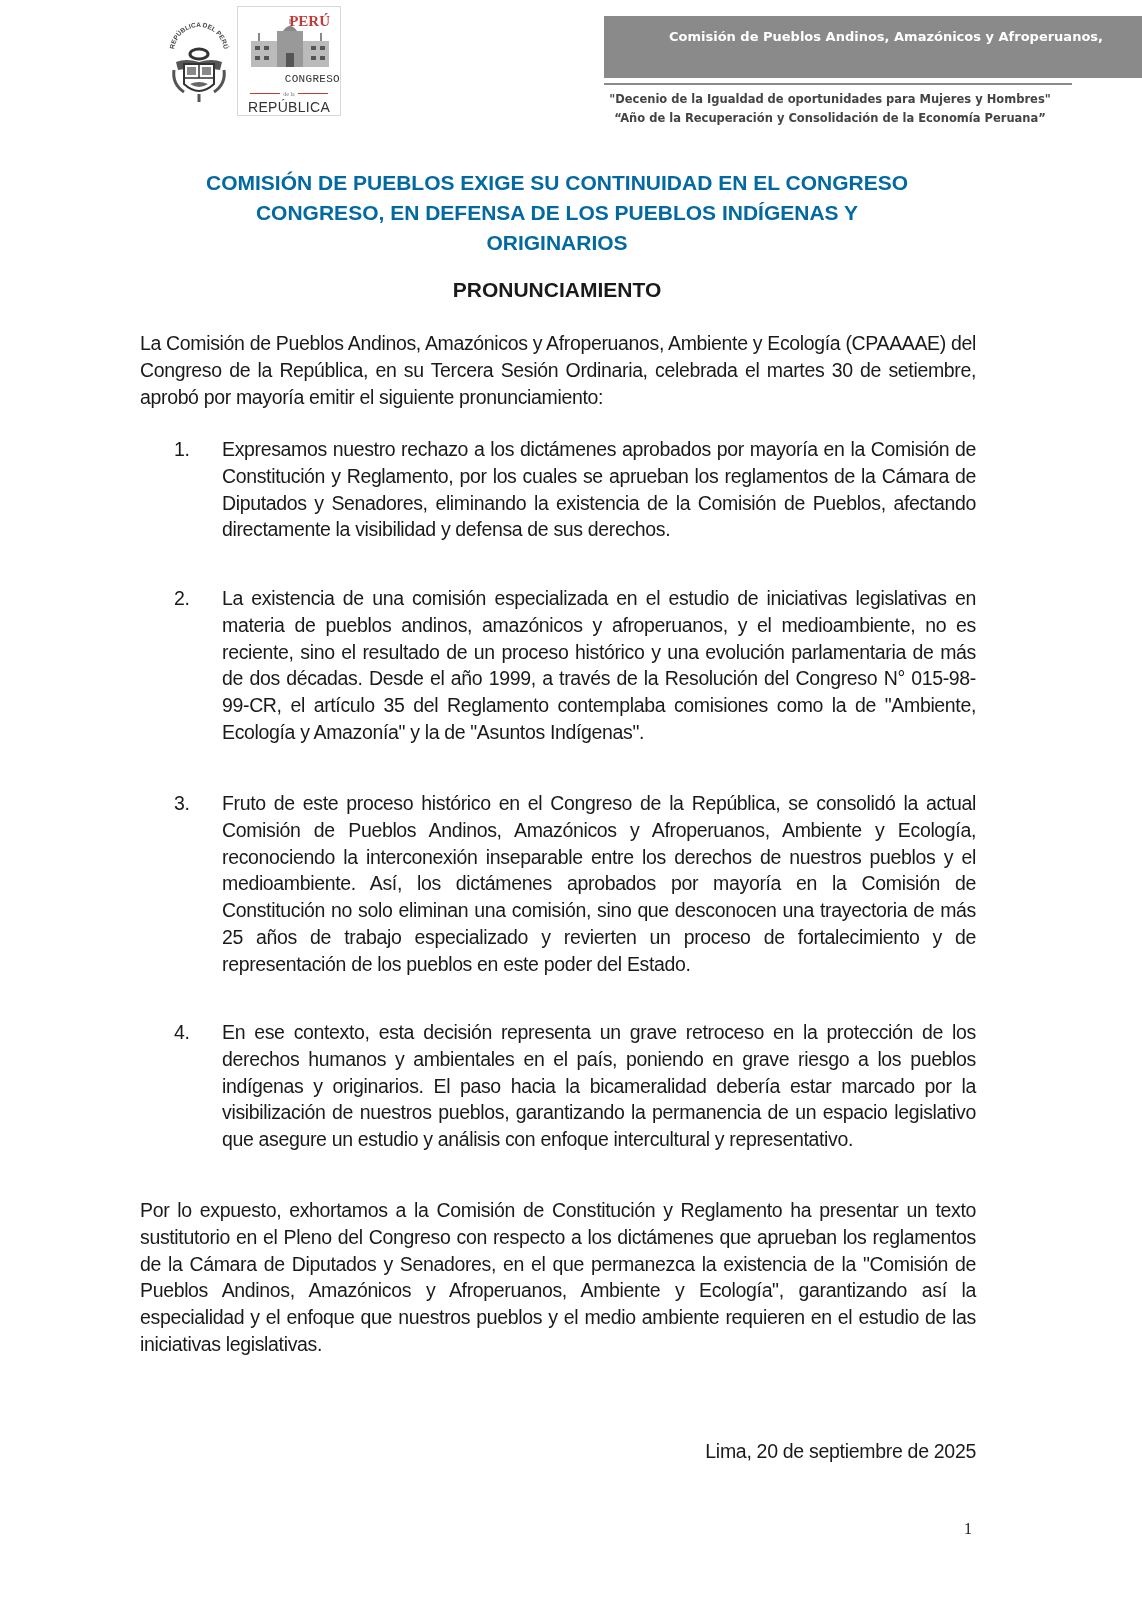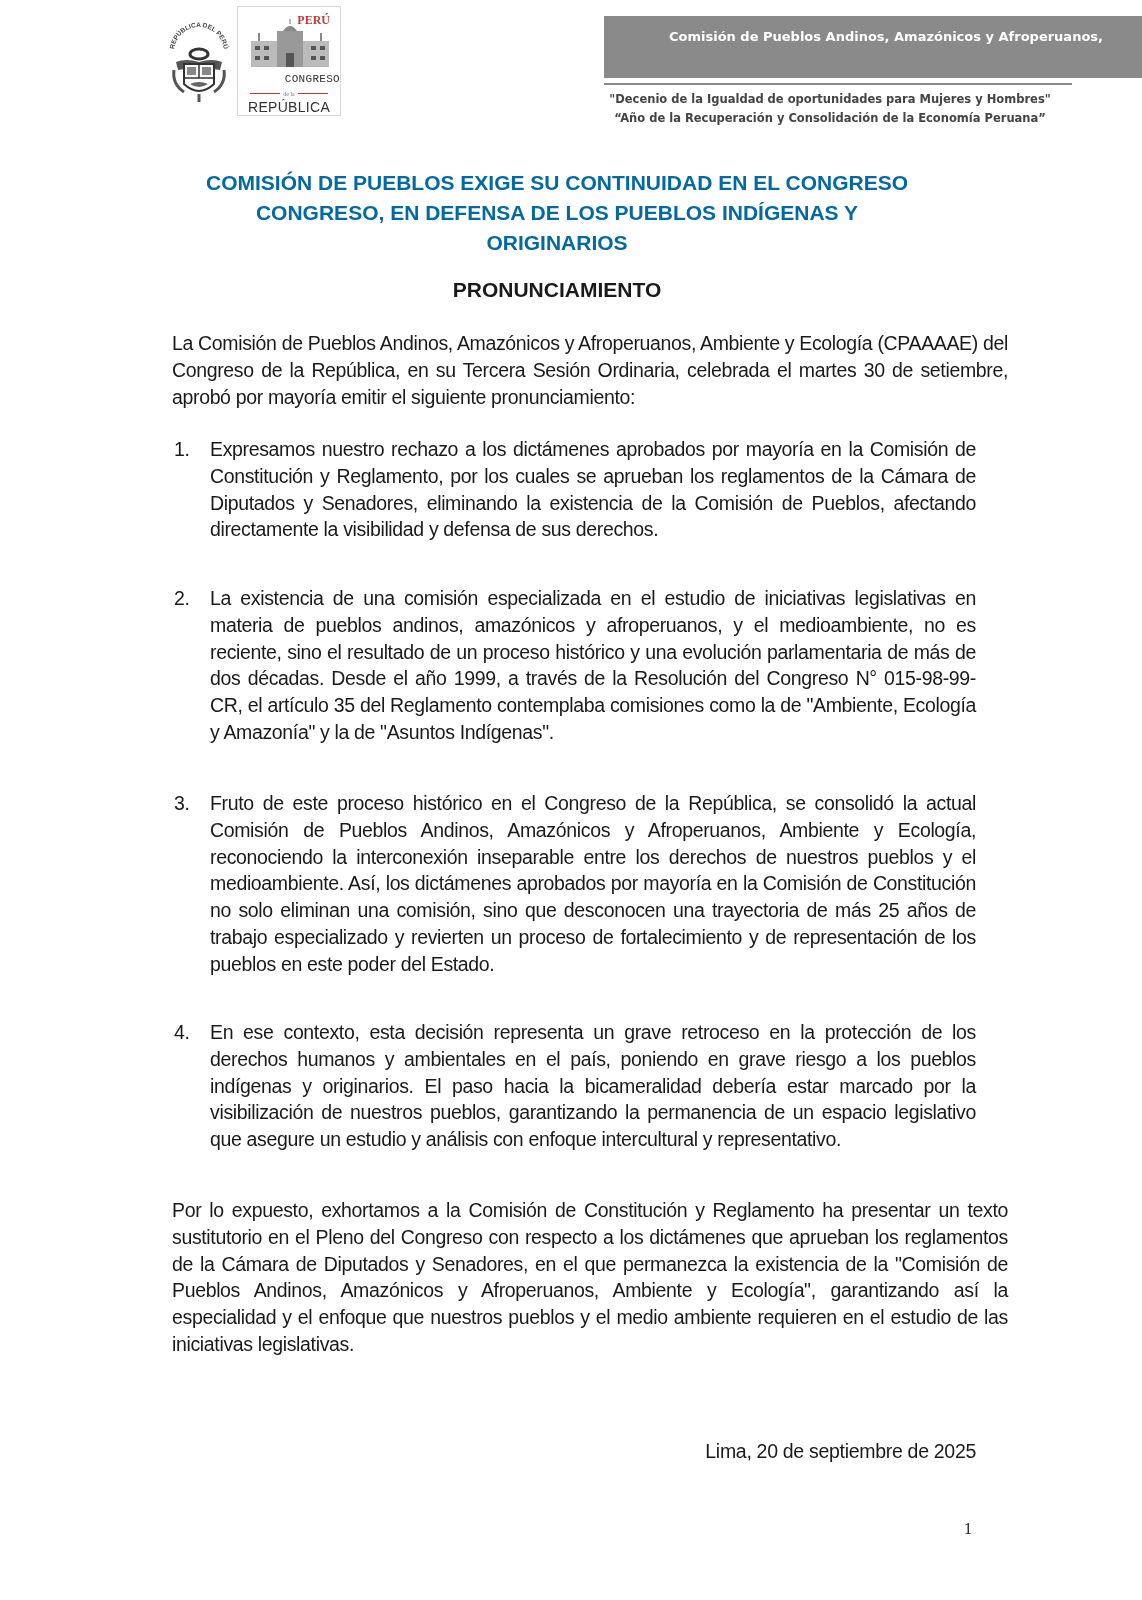--- a/index.html
+++ b/index.html
@@ -7,21 +7,21 @@
     width: 1142px; height: 1600px; position: relative; overflow: hidden;
     font-family: "Liberation Sans", sans-serif; color: #1a1a1a;
   }
   
   .coat { position: absolute; left: 166px; top: 22px; width: 66px; height: 82px; }
   .coat svg { width: 100%; height: 100%; }
   .congreso-logo {
     position: absolute; left: 237px; top: 6px; width: 104px; height: 110px;
     border: 1px solid #d8d8d8; box-sizing: border-box; background: #fff;
   }
-  .congreso-logo .peru { position: absolute; right: 10px; top: 6px; font-family: "Liberation Serif", serif; font-size: 12px; color: #c23a3a; font-weight: bold; }
+  .congreso-logo .peru { position: absolute; right: 10px; top: 6px; font-family: "Liberation Serif", serif; font-size: 15px; color: #c23a3a; font-weight: bold; }
   .congreso-logo .building { position: absolute; left: 9px; top: 12px; width: 86px; height: 50px; }
   .congreso-logo .w1 { position: absolute; left: 0; right: 0; top: 66px; text-align: right; font-family: Liberation Mono, monospace; font-size: 11px; letter-spacing: 0.3px; color: #333; }
   .congreso-logo .w2 { position: absolute; left: 0; right: 0; top: 84px; text-align: center; font-family: "Liberation Serif", serif; font-size: 6px; color: #777; }
   .congreso-logo .redline { position: absolute; top: 86px; height: 1px; background: #c23a3a; width: 30px; }
   .congreso-logo .w3 { position: absolute; left: 0; right: 0; top: 92px; text-align: center; font-family: Liberation Sans, sans-serif; font-size: 14px; letter-spacing: 0.3px; color: #333; }
 
   .commission-box {
     position: absolute; left: 604px; top: 16px; width: 564px; height: 62px;
     background: #8a8a8a; color: #fff; text-align: center;
     font-family: "DejaVu Sans", sans-serif; font-size: 13px; font-weight: bold; line-height: 22px;
@@ -37,27 +37,27 @@
   .title {
     position: absolute; left: 140px; top: 168px; width: 834px; text-align: center;
     font-size: 21px; font-weight: bold; line-height: 30px; color: #0369a1;
   }
   .subtitle {
     position: absolute; left: 140px; top: 278px; width: 834px; text-align: center;
     font-size: 21px; font-weight: bold; 
   }
   .para {
     position: absolute; left: 140px; width: 836px; text-align: justify;
-    font-size: 19.5px; line-height: 26.8px; letter-spacing: -0.35px; margin-left: 32px;
+    font-size: 19.5px; line-height: 26.8px; letter-spacing: -0.35px;
   }
   .item {
     position: absolute; left: 174px; width: 802px; font-size: 19.5px; line-height: 26.8px; letter-spacing: -0.35px;
   }
   .item .num { position: absolute; left: 0; top: 0; width: 30px; }
-  .item .txt { margin-left: 36px; text-align: justify; display: block; }
+  .item .txt { margin-left: 48px; text-align: justify; display: block; }
   .signoff { position: absolute; right: 166px; top: 1440px; font-size: 19.5px; letter-spacing: -0.3px; }
   .pageno { position: absolute; left: 964px; top: 1520px; font-family: "Liberation Serif", serif; font-size: 16px; }
 </style>
 </head>
 <body>
 
 <div class="coat">
   <svg viewBox="0 0 66 82">
     <path id="arc" d="M8,30 A25,25 0 0 1 58,30" fill="none"></path>
     <text font-size="6.5" font-family="Liberation Sans, sans-serif" fill="#444" font-weight="bold">

